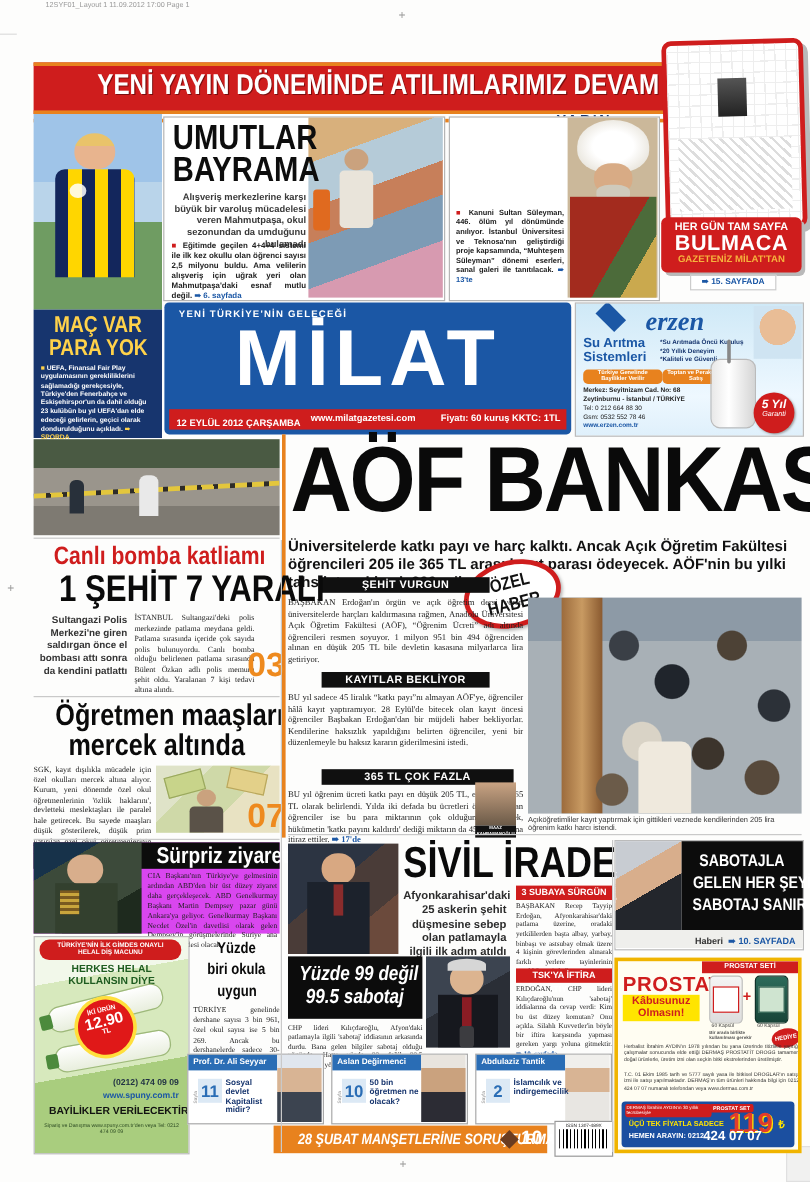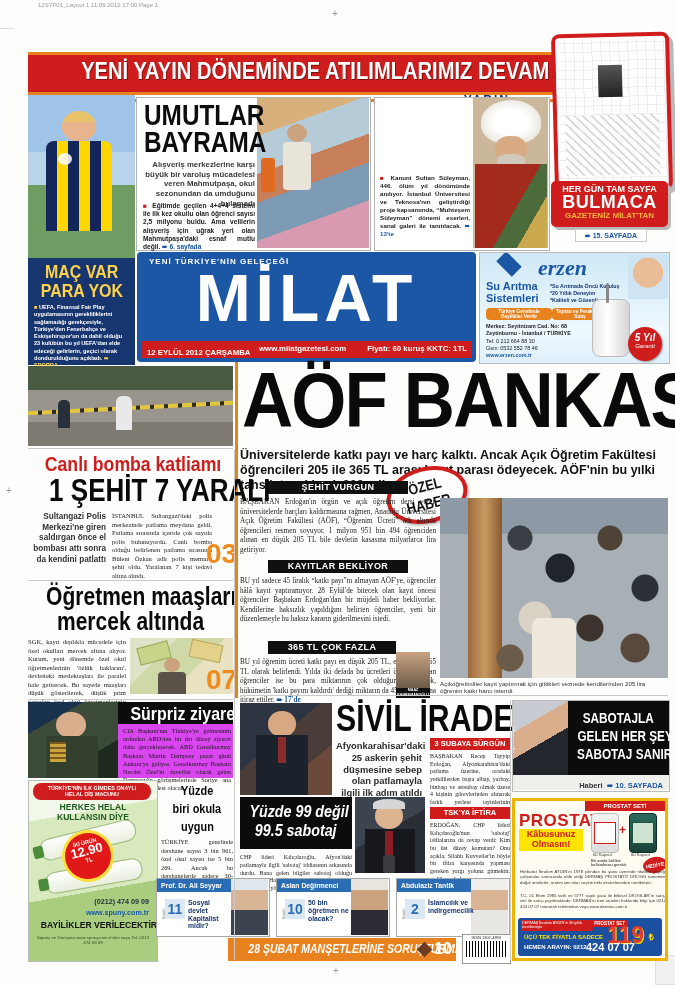--- a/index.html
+++ b/index.html
@@ -150,21 +150,21 @@
 
   <div class="abs" style="left:386px;top:467px;width:74px;height:48px;border:4px solid #cf1d1d;border-radius:50%;background:#fff;text-align:center;transform:rotate(-14deg);box-shadow:1px 2px 3px rgba(0,0,0,.3)">
     <div class="cxc" style="font-size:15px;margin-top:6px;color:#111">ÖZEL</div>
     <div class="cxc" style="font-size:15px;margin-top:-3px;color:#111">HABER</div>
   </div>
 
   <div class="abs bar" style="left:268px;top:481px;width:140px;height:13px">ŞEHİT VURGUN</div>
   <div class="abs just body-serif" style="left:240px;top:498px;width:196px;font-size:7.2px;line-height:1.32">BAŞBAKAN Erdoğan'ın örgün ve açık öğretim dersi veren üniversitelerde harçları kaldırmasına rağmen, Anadolu Üniversitesi Açık Öğretim Fakültesi (AÖF), “Öğrenim Ücreti” adı altında öğrencileri resmen soyuyor. 1 milyon 951 bin 494 öğrenciden alınan en düşük 205 TL bile devletin kasasına milyarlarca lira getiriyor.</div>
   <div class="abs bar" style="left:268px;top:560px;width:140px;height:13px">KAYITLAR BEKLİYOR</div>
   <div class="abs just body-serif" style="left:240px;top:577px;width:196px;font-size:7.2px;line-height:1.32">BU yıl sadece 45 liralık “katkı payı”nı almayan AÖF'ye, öğrenciler hâlâ kayıt yaptıramıyor. 28 Eylül'de bitecek olan kayıt öncesi öğrenciler Başbakan Erdoğan'dan bir müjdeli haber bekliyorlar. Kendilerine haksızlık yapıldığını belirten öğrenciler, yeni bir düzenlemeyle bu haksız kararın giderilmesini istedi.</div>
-  <div class="abs bar" style="left:268px;top:641px;width:128px;height:13px">365 TL ÇOK FAZLA</div>
+  <div class="abs bar" style="left:268px;top:641px;width:160px;height:13px">365 TL ÇOK FAZLA</div>
   <div class="abs just body-serif" style="left:240px;top:658px;width:196px;font-size:7.2px;line-height:1.32">
     <span>BU yıl öğrenim ücreti katkı payı en düşük 205 TL, en yüksek 365 TL olarak belirlendi. Yılda iki defada bu ücretleri ödeyecek olan öğrenciler ise bu para miktarının çok olduğunu belirterek, hükümetin 'katkı payını kaldırdı' dediği miktarın da 45 TL olmasına itiraz ettiler.</span>
     <span class="pref">➠ 17'de</span>
   </div>
   <div class="abs" style="left:396px;top:652px;width:34px;height:36px;background:linear-gradient(#c9a383,#6b5a48)"></div>
   <div class="abs" style="left:396px;top:688px;width:34px;height:10px;background:#111;text-align:center">
     <span class="w b" style="font-size:3.6px;display:block;line-height:5px">MAAZ</span>
     <span class="w b" style="font-size:3.6px;display:block;line-height:4px">KAHRAMANOĞLU</span>
   </div>
 

